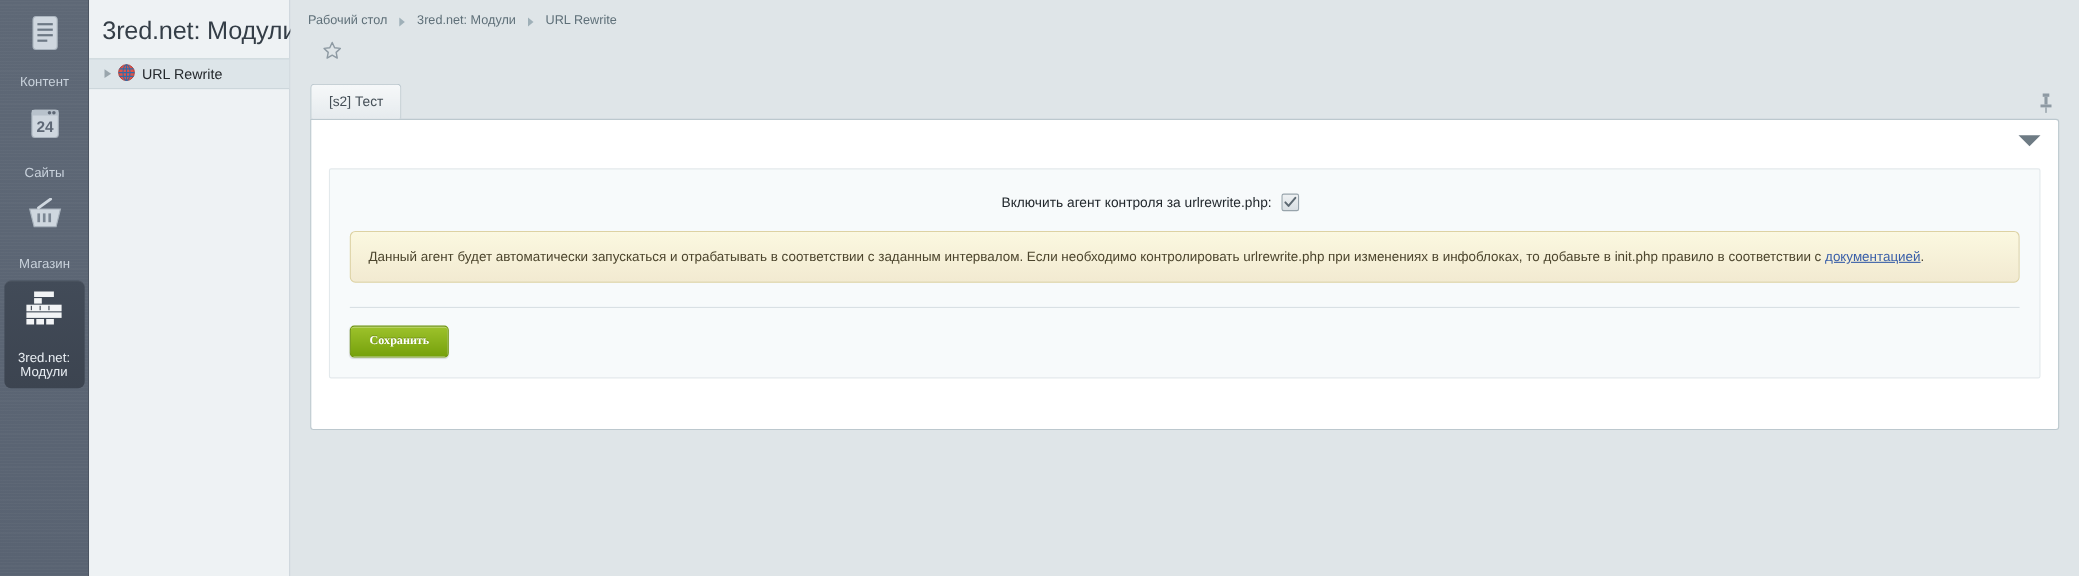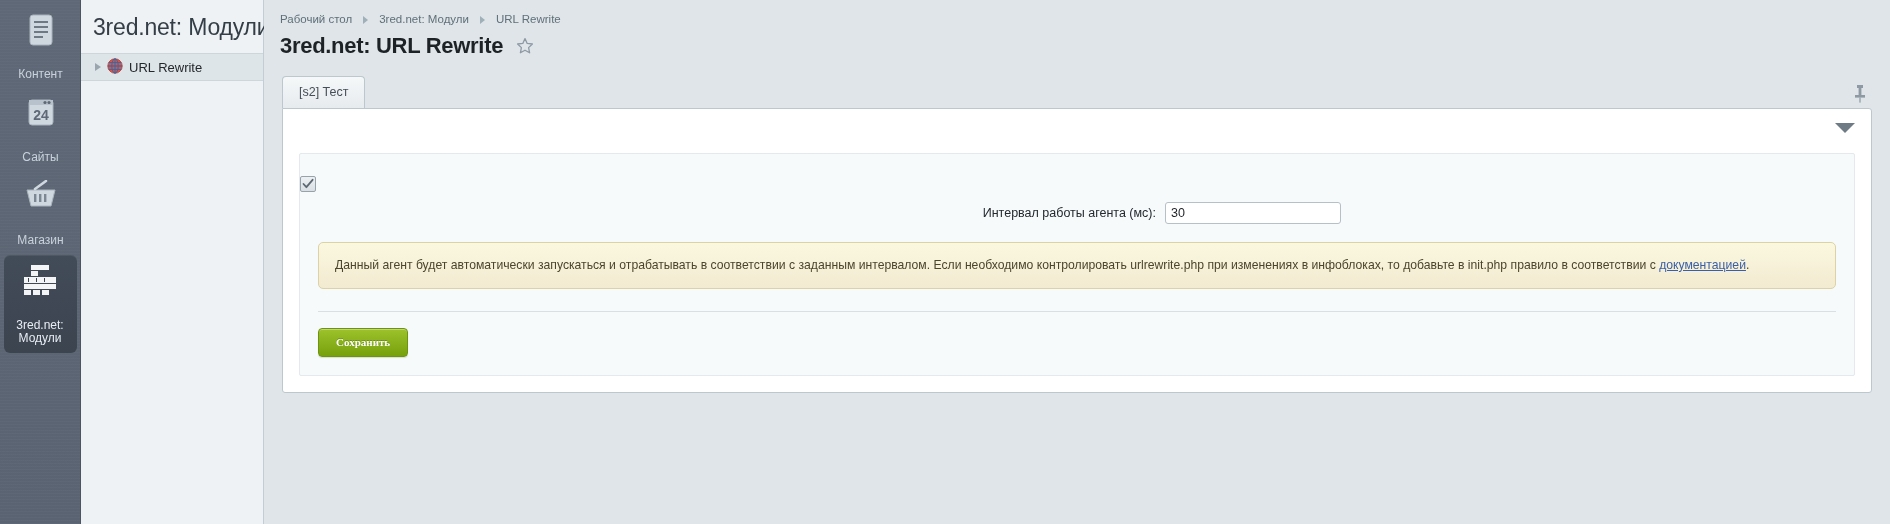--- a/index.html
+++ b/index.html
@@ -384,21 +384,20 @@
 
     <div class="crumbs">
       <a>Рабочий стол</a>
       <span class="crumb-sep"></span>
       <a>3red.net: Модули</a>
       <span class="crumb-sep"></span>
       <a>URL Rewrite</a>
     </div>
 
     <div class="titlerow">
-      <span class="pagetitle">3red.net: URL Rewrite</span>
       <span class="starbtn">
         <svg width="18" height="18" viewBox="0 0 18 18">
           <path d="M9 1.6 L11.2 6.4 L16.4 7 L12.6 10.6 L13.6 15.8 L9 13.2 L4.4 15.8 L5.4 10.6 L1.6 7 L6.8 6.4 Z" fill="none" stroke="#8e9aa3" stroke-width="1.3" stroke-linejoin="round"></path>
         </svg>
       </span>
     </div>
 
     <div class="pin">
       <svg width="16" height="20" viewBox="0 0 16 20">
         <rect x="5" y="1" width="6" height="3" fill="#8e9aa3"></rect>
@@ -415,31 +414,28 @@
     </div>
 
     <div class="panel">
       <div class="panel-head">
         <span class="collapse-arrow"></span>
       </div>
 
       <div class="inner">
 
         <div class="frow">
+          <span class="flabel">Включить агент контроля за urlrewrite.php:</span>
           <span class="chk">
             <svg width="12" height="12" viewBox="0 0 12 12">
               <path d="M1.5 6 L4.4 9.2 L10.6 1.8" fill="none" stroke="#5d6972" stroke-width="1.8" stroke-linecap="round" stroke-linejoin="round"></path>
             </svg>
           </span>
         </div>
 
-        <div class="frow">
-          <span class="flabel">Интервал работы агента (мс):</span>
-          <input class="txtinput" type="text" value="30" style="">
-        </div>
 
         <div class="notice">
           <span>Данный агент будет автоматически запускаться и отрабатывать в соответствии с заданным интервалом. Если необходимо контролировать urlrewrite.php при изменениях в инфоблоках, то добавьте в init.php правило в соответствии с </span><a>документацией</a><span>.</span>
         </div>
 
         <div class="divider"></div>
 
         <div class="btnrow">
           <span class="savebtn">Сохранить</span>
         </div>

